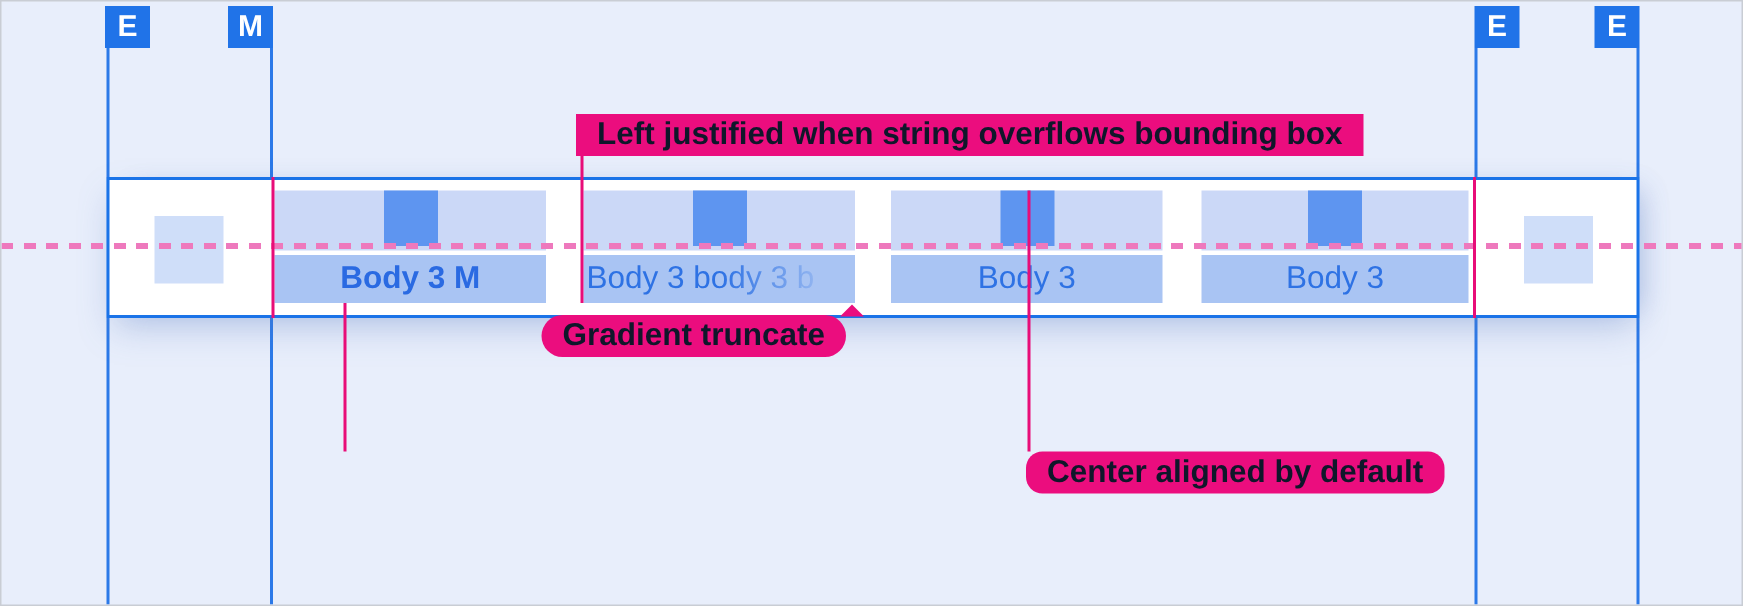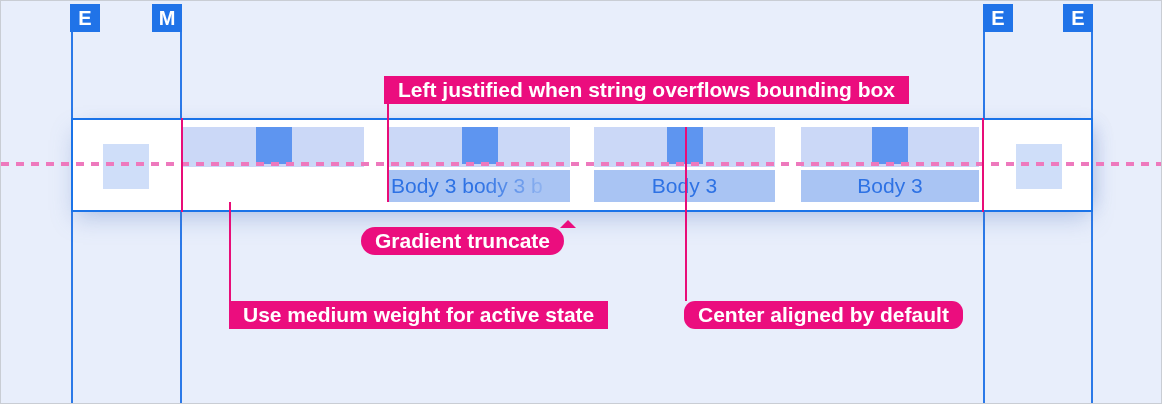--- a/index.html
+++ b/index.html
@@ -71,26 +71,26 @@
   
   .pline { position:absolute; width:2px; background:#e80d78; z-index:4; }
   .pl-tab1-edge { left:180px; top:117px; height:94px; }
   .pl-leftjust  { left:386px; top:103px; height:98px; }
   .pl-center    { left:684px; top:126px; height:174px; }
   .pl-medium    { left:228px; top:201px; height:99px; }
   .pl-bar-right { left:981px; top:117px; height:94px; }
 
   
   .note {
-    position:absolute; height:28px; background:#eb0d7e; color:#ffffff;
+    position:absolute; height:28px; background:#eb0d7e; color:#0f172a;
     font-weight:700; font-size:21px; line-height:28px; padding:0 14px;
     white-space:nowrap; z-index:5;
   }
   .note.n-leftjust { left:383px; top:75px; }
-  .note.n-gradient { left:360px; top:226px;border-radius:14px; }
+  .note.n-gradient { left:360px; top:209px;border-radius:14px; }
   .note.n-medium   { left:228px; top:300px; }
   .note.n-center   { left:683px; top:300px;border-radius:11px; }
 
   .caret-up {
     position:absolute; top:-7px; left:199px; width:0; height:0;
     border-left:8px solid transparent; border-right:8px solid transparent;
     border-bottom:8px solid #eb0d7e;
   }
 </style>
 </head>
@@ -109,20 +109,21 @@
   <div class="badge b4">E</div>
 
   <div class="tabbar">
     <div class="edge-square left"></div>
     <div class="edge-square right"></div>
 
     <div class="tab t1">
       <div class="tab-strip">
         <div class="tab-square"></div>
       </div>
+      <div class="tab-label">Body 3 M</div>
     </div>
 
     <div class="tab t2">
       <div class="tab-strip">
         <div class="tab-square"></div>
       </div>
       <div class="tab-label">
         <span>Body 3 body 3 b</span>
         <div class="fade-overlay"></div>
       </div>
@@ -151,16 +152,15 @@
   <div class="pline pl-medium"></div>
   <div class="pline pl-bar-right"></div>
 
   <div class="note n-leftjust">Left justified when string overflows bounding box</div>
 
   <div class="note n-gradient">
     <div class="caret-up"></div>
     <span>Gradient truncate</span>
   </div>
 
-  <div class="note n-medium">Use medium weight for active state</div>
   <div class="note n-center">Center aligned by default</div>
 
 </div>
 
 </body></html>

